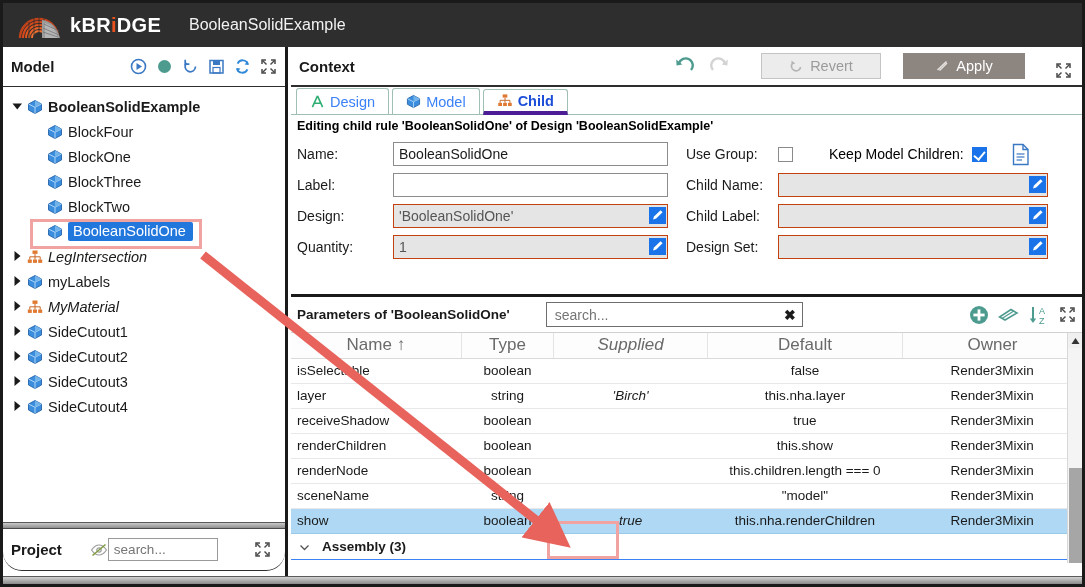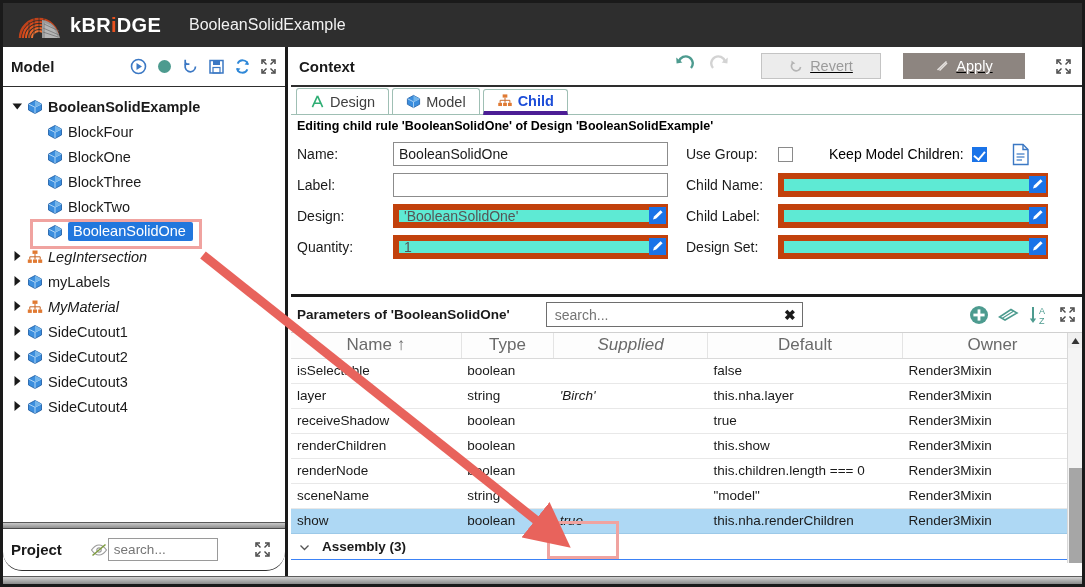--- a/index.html
+++ b/index.html
@@ -79,21 +79,21 @@
 
   
   .right-col {
     position:absolute; left:288px; top:44px; width:791px; height:540px;
     background:#fff;
   }
   .ctx-head {
     height:40px; display:flex; align-items:center; padding:0 0 0 8px;
     border-bottom:2px solid #2e2e2e;
   }
-  .undo-redo { margin-left:auto; display:flex; align-items:center; gap:14px;text-decoration:underline; }
+  .undo-redo { margin-left:auto; display:flex; align-items:flex-end; gap:14px; }
   .btn {
     height:26px; display:inline-flex; align-items:center; justify-content:center;
     gap:7px; font-size:14.5px; padding:0 18px; cursor:pointer;
     font-family:"Liberation Sans", sans-serif;
   }
   .btn-revert {
     background:#ececec; border:1px solid #c4c4c4; color:#9b9b9b;
     width:120px; margin-left:16px;
   }
   .btn-apply {
@@ -102,21 +102,21 @@
   }
   .expand-right { margin-left:16px; margin-right:10px; }
 
   
   .tabstrip {
     height:28px; display:flex; align-items:flex-end; padding-left:5px;
     border-bottom:1px solid #9fbfb4; background:#fff; position:relative;
   }
   .tab {
     height:26px; display:flex; align-items:center; gap:5px;
-    padding:0 13px; font-size:14.5px; color:#404040; cursor:pointer;
+    padding:0 13px; font-size:14.5px; color:#3b82f6; cursor:pointer;
     border:1px solid #9fbfb4; border-bottom:none; background:#fff;
     border-radius:3px 3px 0 0; margin-right:3px;
   }
   .tab.active {
     color:#1d4ed8; font-weight:bold; position:relative; z-index:3;
     border-bottom:4px solid #4c1d95; margin-bottom:-1px;
   }
   .editing-note {
     font-size:12.5px; font-weight:bold; color:#000000;
     padding:4px 0 4px 6px;
@@ -124,21 +124,21 @@
 
   
   .form-area { position:relative; padding:3px 0 0 6px; height:134px; }
   .frow { display:flex; align-items:center; height:28px; margin-bottom:3px; }
   .flabel { font-size:14px; color:#1a1a1a; width:96px; flex:0 0 96px; }
   .finput {
     height:24px; border:1px solid #8c8c8c; background:#fff;
     font-size:14px; color:#1a1a1a; padding:0 5px; width:275px;
     font-family:"Liberation Sans", sans-serif; position:relative;
   }
-  .finput.ro { background:#5eead4; color:#555; border:6px solid #c2410c; }
+  .finput.ro { background:#e5e5e5; color:#555; border:1px solid #c2410c; }
   .inwrap { position:relative; display:inline-block; }
   .pencil {
     position:absolute; right:2px; top:3px; width:17px; height:17px; cursor:pointer;
   }
   .rcol { margin-left:18px; display:flex; align-items:center; }
   .rlabel { font-size:14px; color:#1a1a1a; width:92px; flex:0 0 92px; }
   .cbox {
     width:15px; height:15px; border:1px solid #8a8a8a; background:#fff;
     display:inline-block;
   }
@@ -183,21 +183,21 @@
   table.ptable th:last-child { border-right:none; }
   table.ptable td {
     font-size:13.5px; color:#1a1a1a; height:25px;
     border-bottom:1px solid #e8e8e8; padding:0 6px;
   }
   .c-name { width:166px; text-align:left; }
   .c-type { width:90px; }
   .c-sup  { width:150px;font-style:italic; }
   .c-def  { width:190px; }
   .c-own  { width:175px; }
-  td.tc { }
+  td.tc { text-align:center; }
   tr.selected { background:#aed8f4; }
   tr.selected td { border-bottom:1px solid #9cc9e8; }
   .assembly-row {
     display:flex; align-items:center; height:26px; font-size:13.5px;
     font-weight:bold; color:#1a1a1a; padding-left:8px;
     border-bottom:1px solid #3b82f6;
   }
   .chev { margin-right:12px; width:11px; height:11px; }
   .tbl-wrap { position:relative; height:230px; overflow:hidden; }
 

